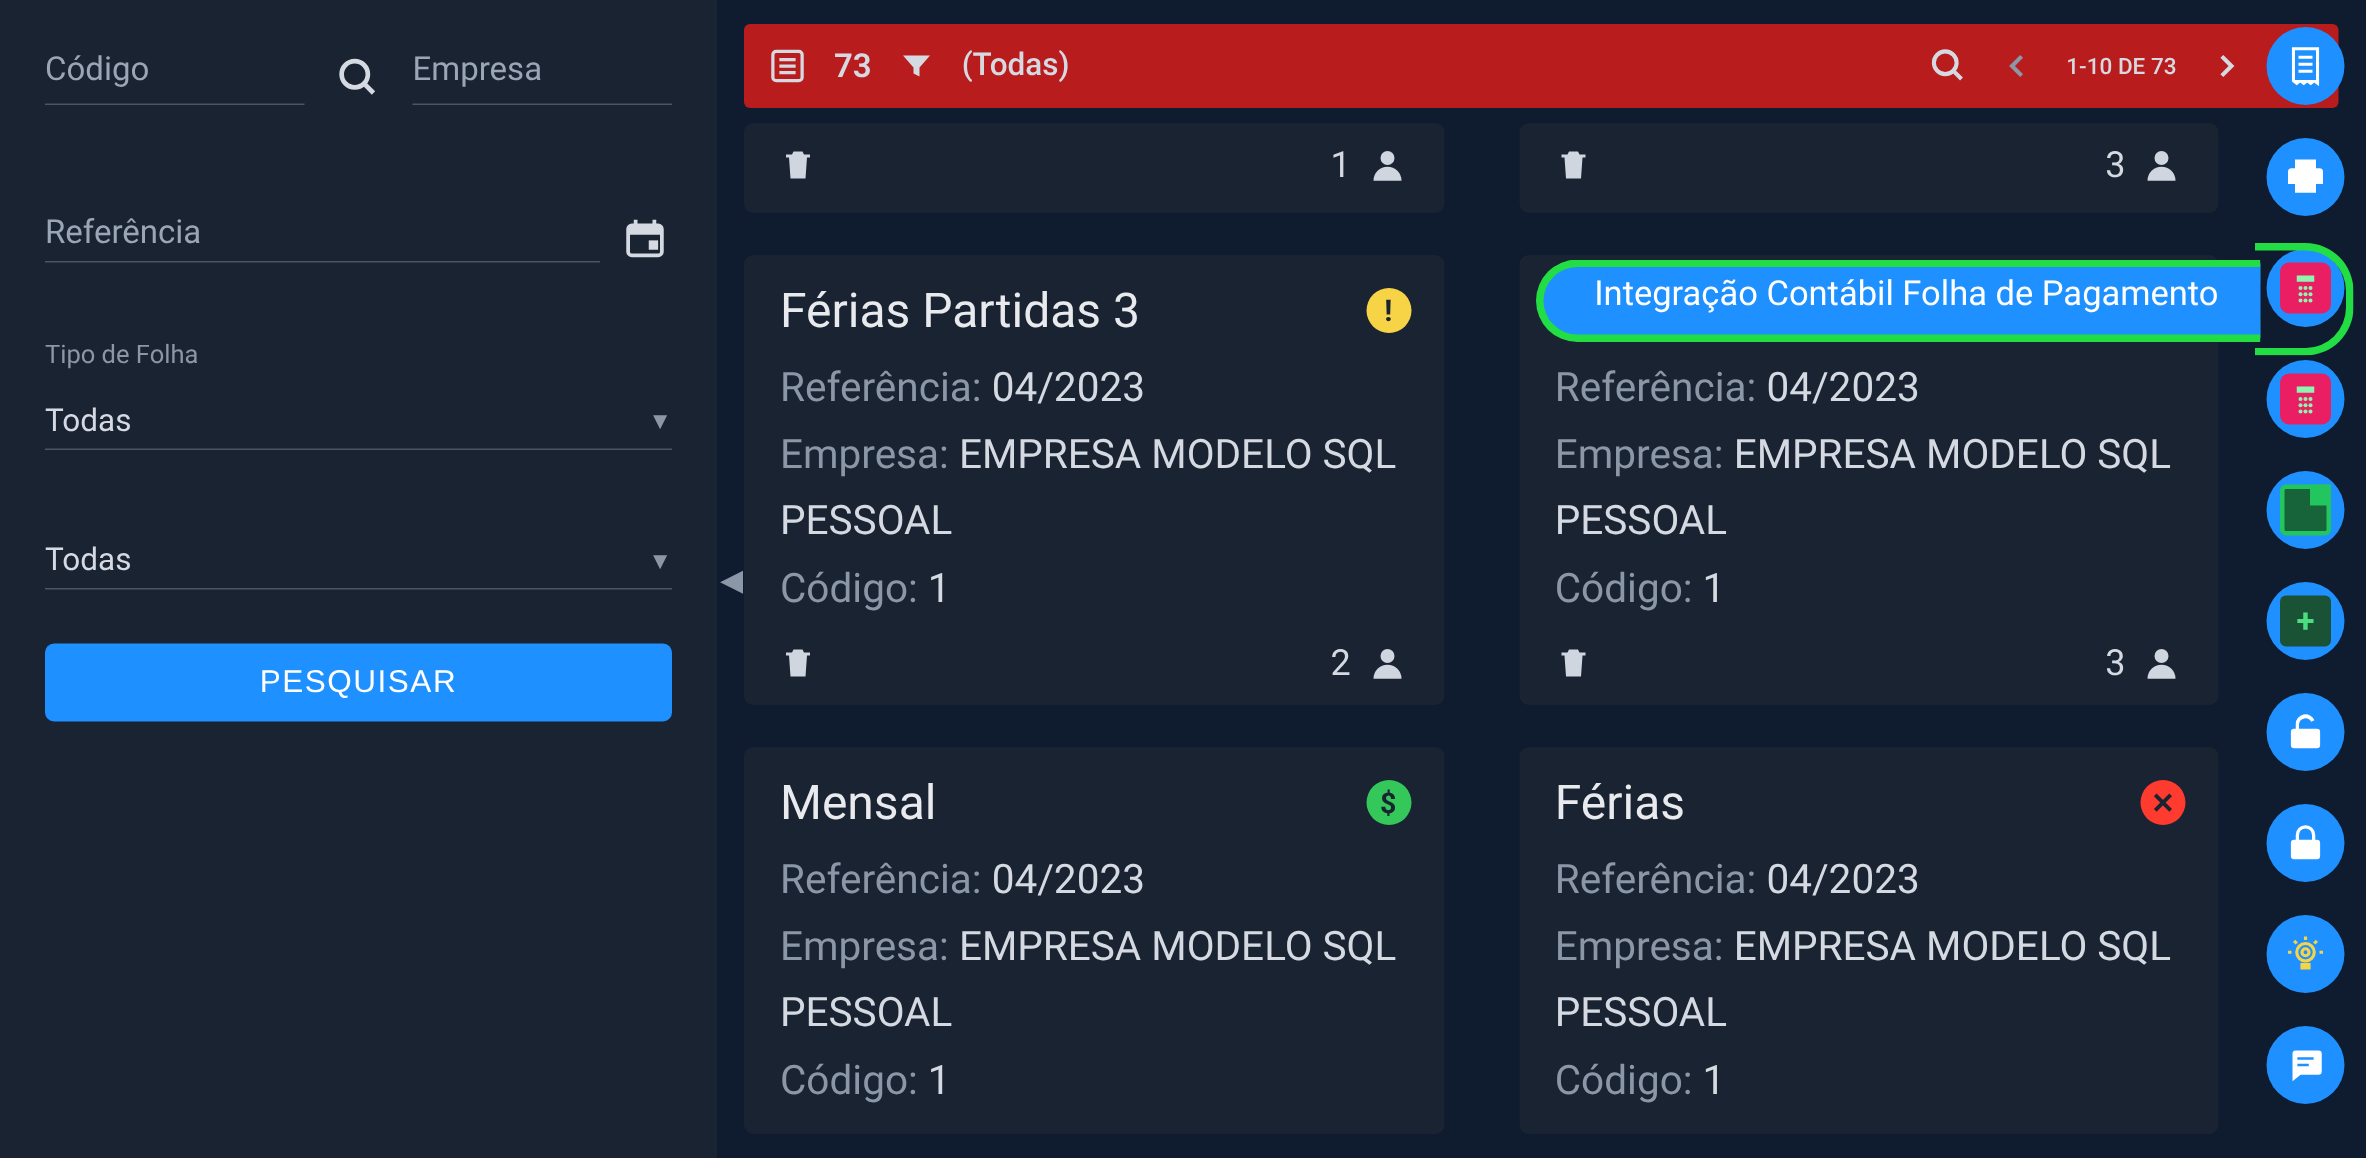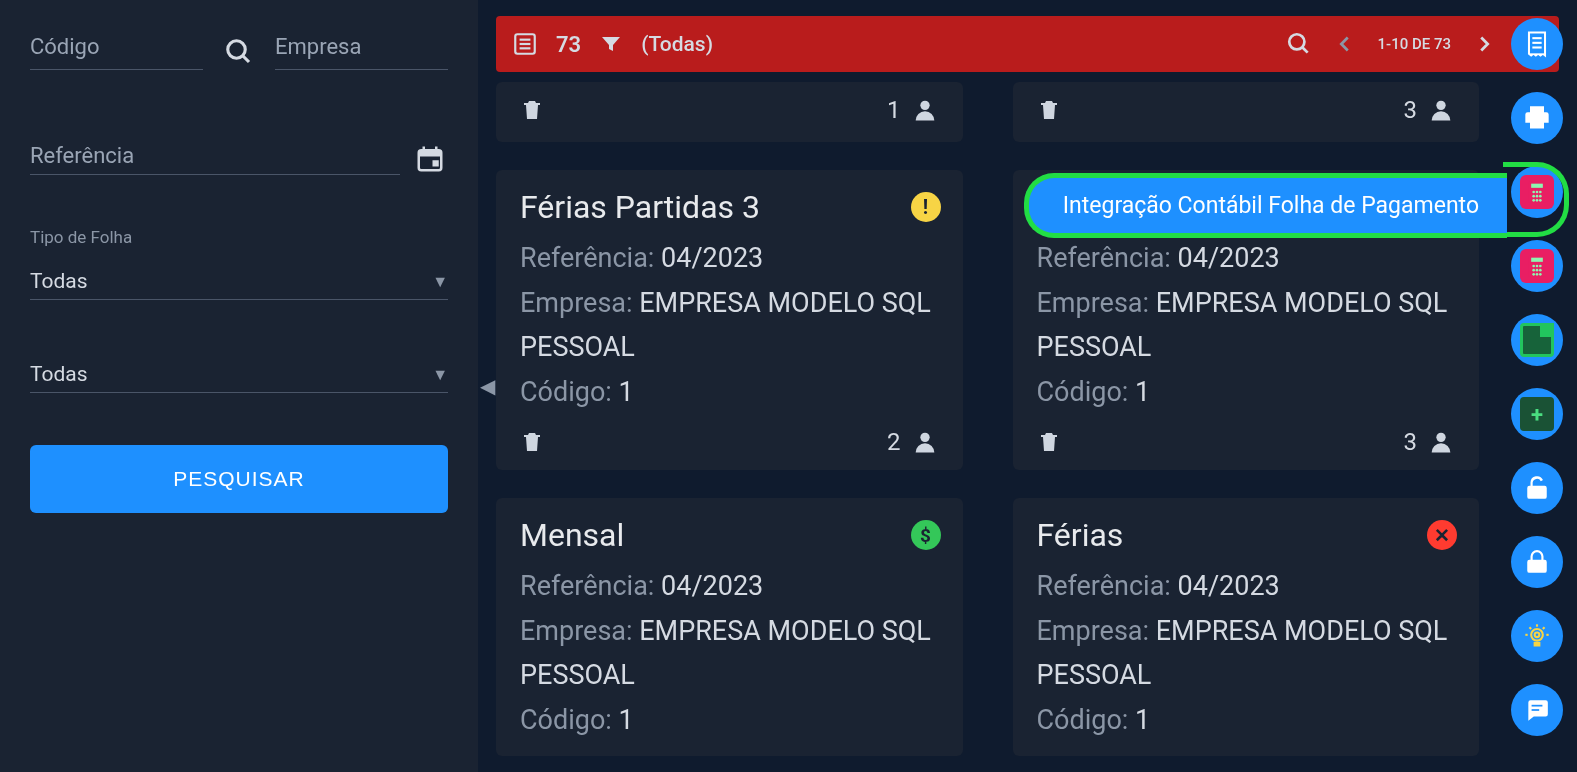--- a/index.html
+++ b/index.html
@@ -38,25 +38,25 @@
   .select-field { display: flex; justify-content: space-between; align-items: center; border-bottom: 1px solid #4a5568; padding: 6px 0; cursor: pointer; margin-top: 10px; }
   .select-value { color: #d5dae2; font-size: 21px; }
   .caret { color: #8b96a6; }
   .search-btn {
     background: #1e90ff;
     border: none;
     color: #fff;
     font-size: 21px;
     font-weight: 500;
     letter-spacing: 1px;
-    height: 68px;
+    height: 52px;
     border-radius: 6px;
     cursor: pointer;
     width: 100%;
-    margin-top: 24px;
+    margin-top: 8px;
   }
 
   
   .collapse-handle {
     position: absolute;
     left: 478px;
     top: 50%;
     transform: translateY(-50%);
     color: #8b96a6;
     font-size: 20px;
@@ -189,21 +189,21 @@
   }
 
   
   .tooltip-pill {
     position: absolute;
     right: 70px;
     top: 173px;
     background: #1e90ff;
     color: #fff;
     font-size: 23px;
-    padding: 14px 28px 14px 34px;
+    padding: 4px 28px 14px 34px;
     border-radius: 30px 0 0 30px;
     border: 5px solid #22dd44;
     border-right: none;
     z-index: 20;
     white-space: nowrap;
     display:flex; align-items:flex-end;
   }
   .tooltip-frame {
     position:absolute;
     right: 8px;

